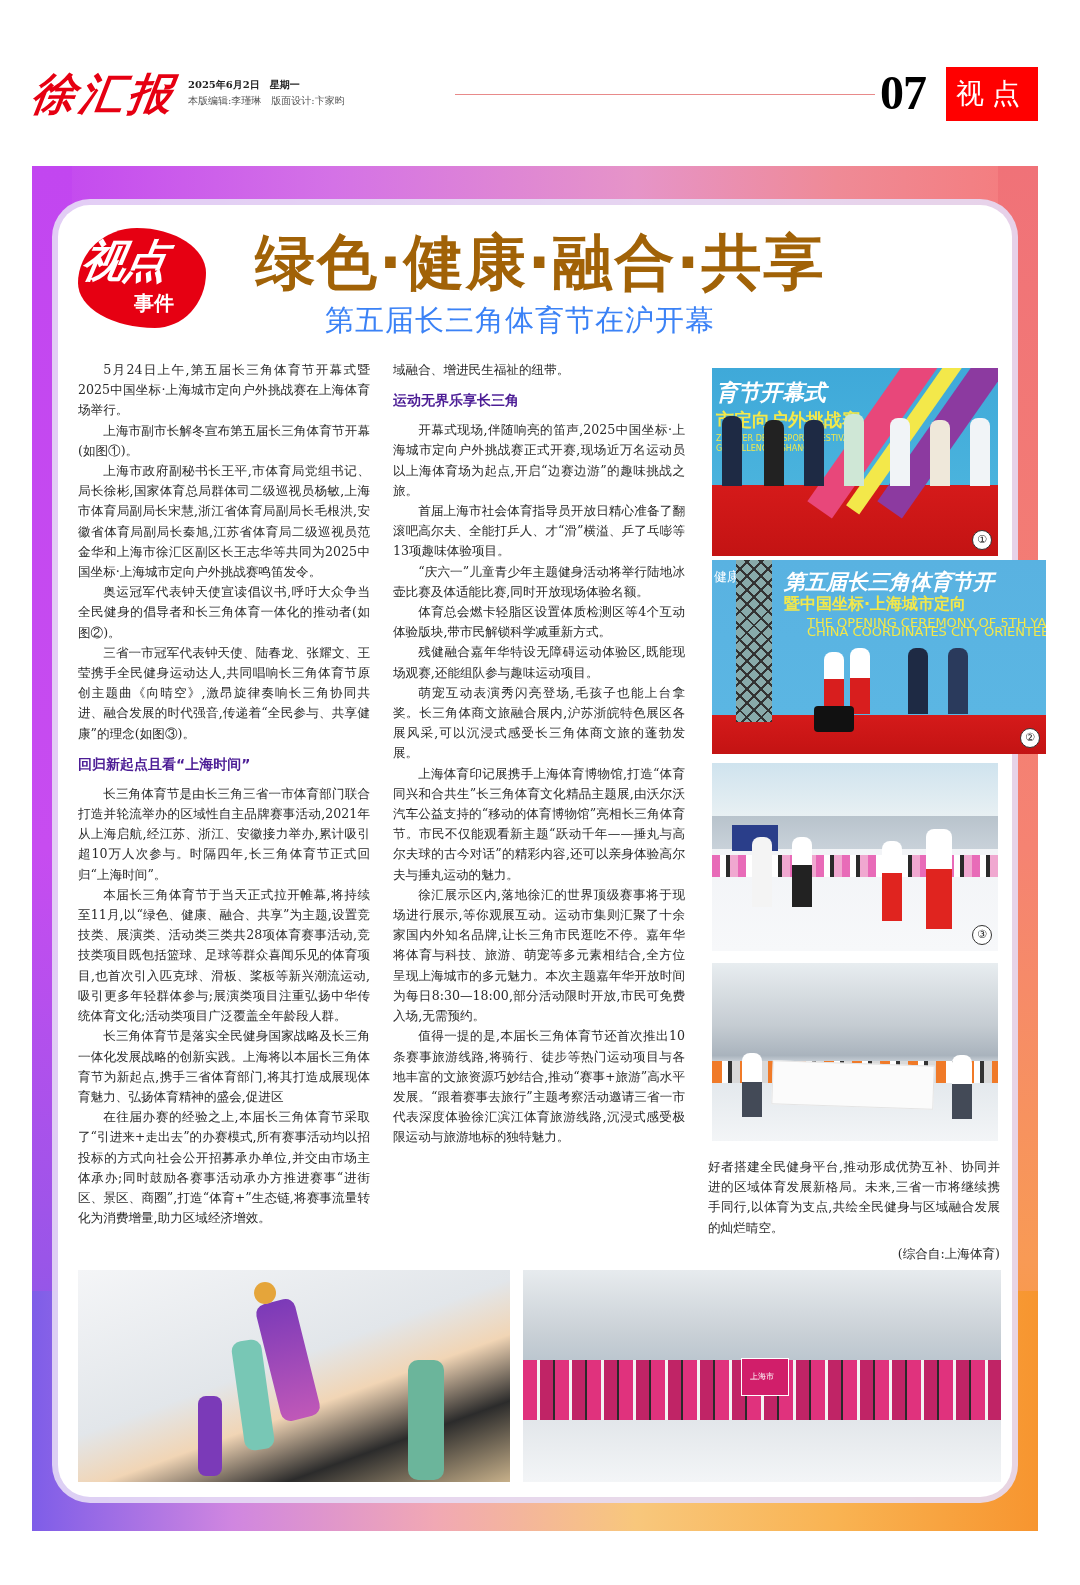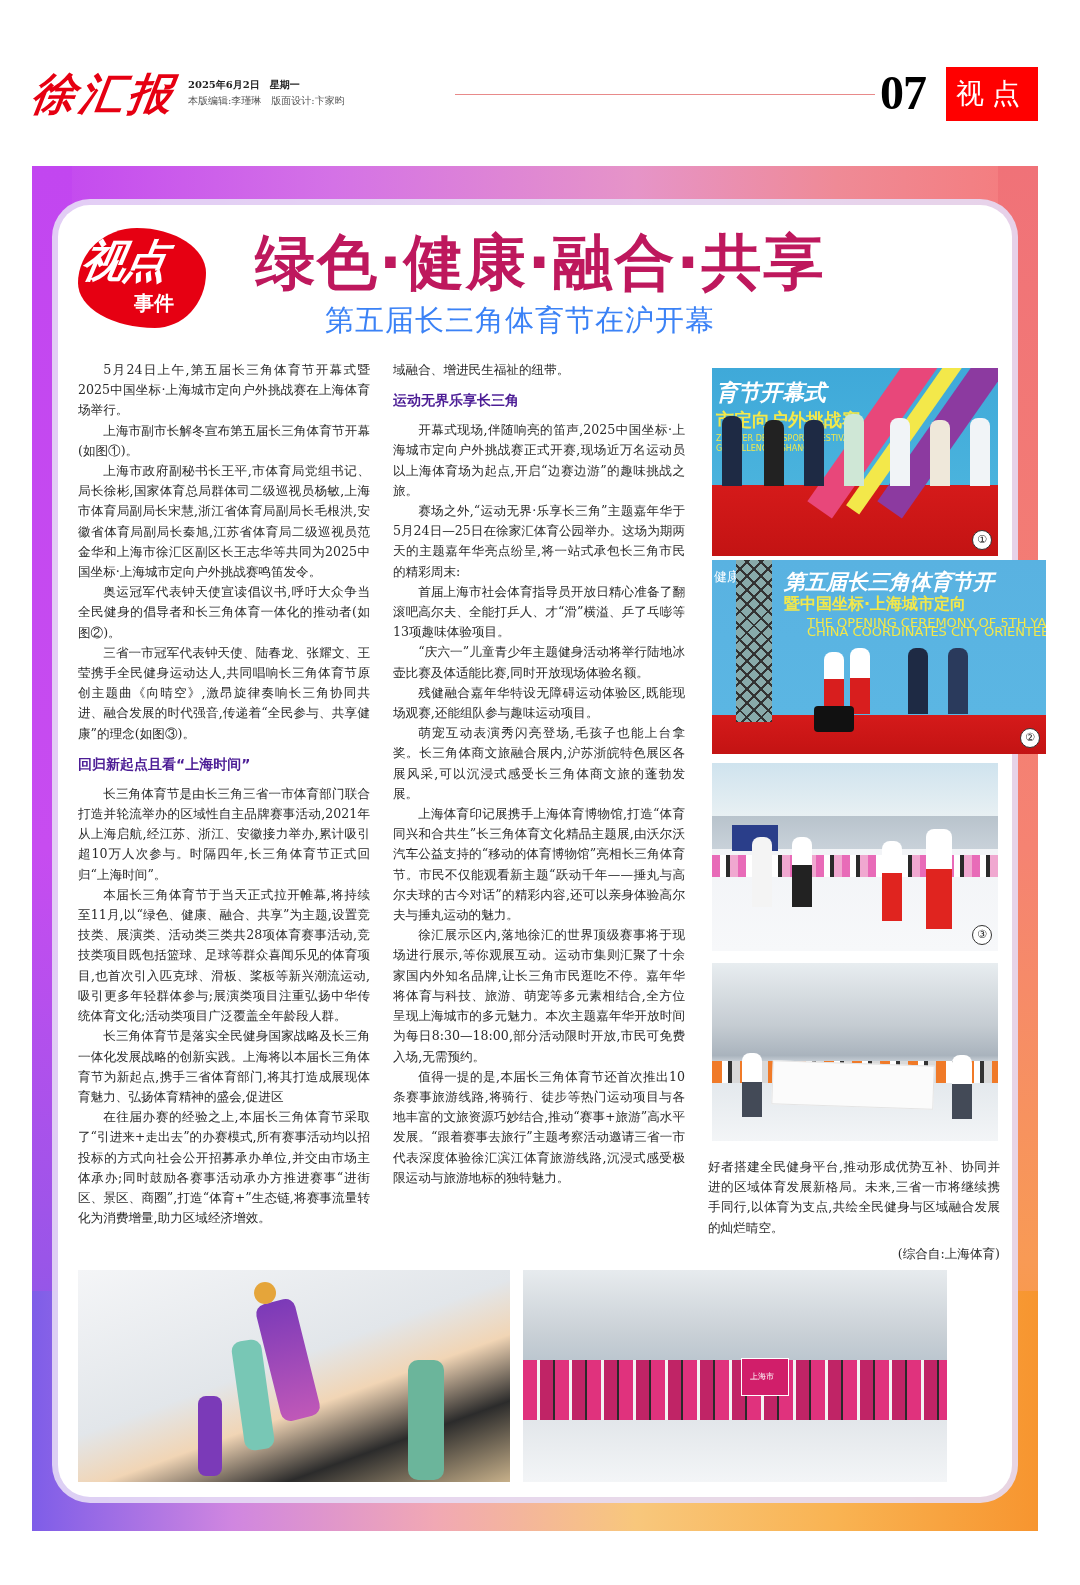--- a/index.html
+++ b/index.html
@@ -23,21 +23,21 @@
     background:linear-gradient(180deg,#c246f0 0%,#c74cf0 50%,#9a55e8 80%,#7a5fe6 100%);}
   .frame-side-r{position:absolute;right:0;top:0;width:40px;height:100%;
     background:linear-gradient(180deg,#f07278 0%,#f58372 50%,#f89a55 80%,#f7952f 100%);}
   .card{position:absolute;left:58px;top:205px;width:954px;height:1292px;background:#fff;border-radius:32px;
     box-shadow:0 0 0 6px rgba(230,220,245,0.9);}
 
   
   .seal{position:absolute;left:78px;top:228px;width:128px;height:100px;background:#e60012;border-radius:46% 54% 40% 60%/55% 45% 55% 45%;color:#fff;}
   .seal .big{position:absolute;left:4px;top:4px;font-size:44px;font-style:italic;font-weight:bold;letter-spacing:-2px;transform:skewX(-10deg);}
   .seal .small{position:absolute;left:56px;top:62px;font-size:20px;font-weight:bold;}
-  .headline{position:absolute;left:255px;top:226px;font-family:"DejaVu Sans",sans-serif;font-weight:bold;font-size:60px;line-height:72px;color:#be185d;letter-spacing:2px;}
+  .headline{position:absolute;left:255px;top:226px;font-family:"DejaVu Sans",sans-serif;font-weight:bold;font-size:60px;line-height:72px;color:#a16207;letter-spacing:2px;}
   .subhead{position:absolute;left:325px;top:300px;font-family:"DejaVu Sans",sans-serif;font-size:29px;line-height:40px;color:#3b82f6;letter-spacing:1px;}
 
   
   .col{position:absolute;top:360px;width:292px;font-size:12.6px;line-height:20.2px;color:#2a2a2a;text-align:justify;}
   .col p{margin:0;text-indent:2em;}
   .col p.cont{text-indent:0;}
   .col h3{margin:10px 0 10px 0;font-family:"DejaVu Sans",sans-serif;font-size:14px;line-height:20px;font-weight:bold;text-align:left;color:#4c1d95;}
   .col1{left:78px;}
   .col2{left:393px;}
   .col3{left:708px;top:1157px;width:292px;}
@@ -54,21 +54,21 @@
   .person{position:absolute;bottom:0;width:20px;border-radius:8px 8px 0 0;}
   .p2{left:712px;top:560px;width:334px;height:194px;background:linear-gradient(180deg,#59b2e1 0%,#5bb6e3 80%,#d51a1a 80%,#c31313 100%);}
   .p2 .truss{position:absolute;left:24px;top:0;width:36px;height:162px;background:repeating-linear-gradient(45deg,#333 0 2px,transparent 2px 10px),repeating-linear-gradient(-45deg,#333 0 2px,transparent 2px 10px),#8aa;}
   .p2 .banner1{position:absolute;left:72px;top:8px;font-family:"DejaVu Sans",sans-serif;font-weight:bold;font-style:italic;font-size:21px;color:#fff;white-space:nowrap;}
   .p2 .banner2{position:absolute;left:72px;top:34px;font-family:"DejaVu Sans",sans-serif;font-weight:bold;font-size:16px;color:#f3e84a;white-space:nowrap;}
   .p2 .banner3{position:absolute;left:72px;top:58px;font-family:"DejaVu Sans",sans-serif;font-size:13px;line-height:9px;color:#f3e84a;white-space:nowrap;margin-left:23px;}
   .p2 .side{position:absolute;left:2px;top:6px;font-size:13px;color:#fff;line-height:22px;}
   .p3{left:712px;top:763px;width:286px;height:188px;background:linear-gradient(180deg,#cfe3ee 0%,#e8f0f3 28%,#b8c3cc 28%,#c9d2da 46%,#f2f4f7 46%,#f7f8fa 100%);}
   .p4{left:712px;top:963px;width:286px;height:178px;background:linear-gradient(180deg,#e8edf0 0%,#c5ccd2 35%,#a9b3bd 52%,#dfe5ea 58%,#f3f5f7 100%);}
   .p5{left:78px;top:1270px;width:432px;height:212px;background:linear-gradient(160deg,#f4f5f7 0%,#e2e6ea 45%,#f1d5b5 60%,#2b2b2b 78%,#c7b08a 100%);}
-  .p6{left:523px;top:1270px;width:424px;height:212px;background:linear-gradient(180deg,#e7ebee 0%,#c9d0d6 30%,#b6c2cc 48%,#d8dde2 52%,#f3f5f7 100%);}
+  .p6{left:523px;top:1270px;width:478px;height:212px;background:linear-gradient(180deg,#e7ebee 0%,#c9d0d6 30%,#b6c2cc 48%,#d8dde2 52%,#f3f5f7 100%);}
   .crowd{position:absolute;left:0;height:22px;width:100%;}
   .label{position:absolute;font-family:"DejaVu Sans",sans-serif;font-size:8px;color:#fff;}
 </style>
 </head>
 <body>
 
 <div class="masthead">
   <div class="logo">徐汇报</div>
   <div class="issue-info">
     <div class="date">2025年6月2日　星期一</div>
@@ -103,23 +103,23 @@
   <p>长三角体育节是由长三角三省一市体育部门联合打造并轮流举办的区域性自主品牌赛事活动,2021年从上海启航,经江苏、浙江、安徽接力举办,累计吸引超10万人次参与。时隔四年,长三角体育节正式回归“上海时间”。</p>
   <p>本届长三角体育节于当天正式拉开帷幕,将持续至11月,以“绿色、健康、融合、共享”为主题,设置竞技类、展演类、活动类三类共28项体育赛事活动,竞技类项目既包括篮球、足球等群众喜闻乐见的体育项目,也首次引入匹克球、滑板、桨板等新兴潮流运动,吸引更多年轻群体参与;展演类项目注重弘扬中华传统体育文化;活动类项目广泛覆盖全年龄段人群。</p>
   <p>长三角体育节是落实全民健身国家战略及长三角一体化发展战略的创新实践。上海将以本届长三角体育节为新起点,携手三省体育部门,将其打造成展现体育魅力、弘扬体育精神的盛会,促进区</p>
   <p>在往届办赛的经验之上,本届长三角体育节采取了“引进来+走出去”的办赛模式,所有赛事活动均以招投标的方式向社会公开招募承办单位,并交由市场主体承办;同时鼓励各赛事活动承办方推进赛事“进街区、景区、商圈”,打造“体育+”生态链,将赛事流量转化为消费增量,助力区域经济增效。</p>
 </div>
 
 <div class="col col2">
   <p class="cont">域融合、增进民生福祉的纽带。</p>
   <h3>运动无界乐享长三角</h3>
   <p>开幕式现场,伴随响亮的笛声,2025中国坐标·上海城市定向户外挑战赛正式开赛,现场近万名运动员以上海体育场为起点,开启“边赛边游”的趣味挑战之旅。</p>
-  <p>赛场之外,“运动无界·乐享长三角”主题嘉年华于5月24日—25日在徐家汇体育公园举办。这场为期两天的主题嘉年华亮点纷呈,将一站式承包长三角市民的精彩周末:</p>
   <p>首届上海市社会体育指导员开放日精心准备了翻滚吧高尔夫、全能打乒人、才“滑”横溢、乒了乓嘭等13项趣味体验项目。</p>
   <p>“庆六一”儿童青少年主题健身活动将举行陆地冰壶比赛及体适能比赛,同时开放现场体验名额。</p>
+  <p>体育总会燃卡轻脂区设置体质检测区等4个互动体验版块,带市民解锁科学减重新方式。</p>
   <p>残健融合嘉年华特设无障碍运动体验区,既能现场观赛,还能组队参与趣味运动项目。</p>
   <p>萌宠互动表演秀闪亮登场,毛孩子也能上台拿奖。长三角体商文旅融合展内,沪苏浙皖特色展区各展风采,可以沉浸式感受长三角体商文旅的蓬勃发展。</p>
   <p>上海体育印记展携手上海体育博物馆,打造“体育同兴和合共生”长三角体育文化精品主题展,由沃尔沃汽车公益支持的“移动的体育博物馆”亮相长三角体育节。市民不仅能观看新主题“跃动千年——捶丸与高尔夫球的古今对话”的精彩内容,还可以亲身体验高尔夫与捶丸运动的魅力。</p>
   <p>徐汇展示区内,落地徐汇的世界顶级赛事将于现场进行展示,等你观展互动。运动市集则汇聚了十余家国内外知名品牌,让长三角市民逛吃不停。嘉年华将体育与科技、旅游、萌宠等多元素相结合,全方位呈现上海城市的多元魅力。本次主题嘉年华开放时间为每日8:30—18:00,部分活动限时开放,市民可免费入场,无需预约。</p>
   <p>值得一提的是,本届长三角体育节还首次推出10条赛事旅游线路,将骑行、徒步等热门运动项目与各地丰富的文旅资源巧妙结合,推动“赛事+旅游”高水平发展。“跟着赛事去旅行”主题考察活动邀请三省一市代表深度体验徐汇滨江体育旅游线路,沉浸式感受极限运动与旅游地标的独特魅力。</p>
 </div>
 
 <div class="col col3">
   <p class="cont">好者搭建全民健身平台,推动形成优势互补、协同并进的区域体育发展新格局。未来,三省一市将继续携手同行,以体育为支点,共绘全民健身与区域融合发展的灿烂晴空。</p>
   <p class="credit">(综合自:上海体育)</p>

